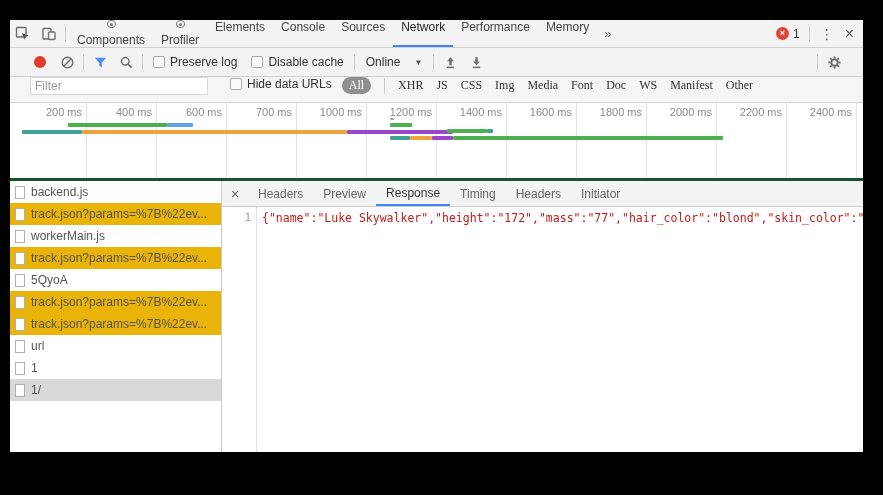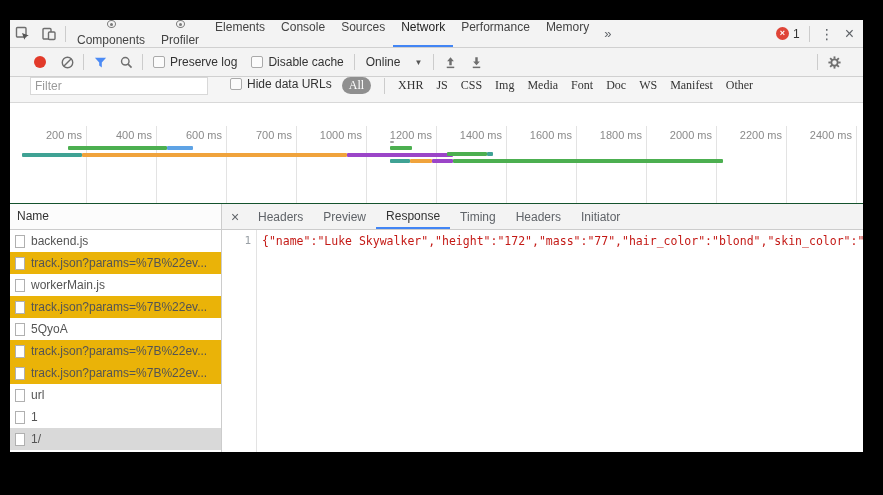--- a/index.html
+++ b/index.html
@@ -42,21 +42,21 @@
   .filterinput { width:178px; height:18px; border:1px solid #d8d8d8; background:#fff;
                  font-family:"Liberation Sans",sans-serif; font-size:12px; padding:0 4px; color:#333; outline:none; }
   .filterinput::placeholder { color:#9a9a9a; }
   .hideurls { display:flex; align-items:center; margin-left:22px; cursor:pointer; }
   .typefilters { display:flex; align-items:center; margin-left:10px; gap:13px; color:#333; }
   .tpill { cursor:pointer;font-family:Liberation Serif, serif; }
   .tpill.selected { background:#8f8f8f; color:#fff; border-radius:9px; padding:1px 7px; }
   .tfsep { width:1px; height:16px; background:#ccc; }
 
   
-  .overview { height:78px; position:relative; background:#fff; border-bottom:1px solid #14532d; flex:none;margin-top:23px; }
+  .overview { height:78px; position:relative; background:#fff; border-bottom:3px solid #14532d; flex:none; }
   .ticks { position:absolute; left:7px; top:0; bottom:0; display:flex; }
   .tick { width:70px; border-right:1px solid #e3e3e3; text-align:right;
           padding:3px 4px 0 0; color:#8a8a8a; font-size:11px; }
   .ovbars { position:absolute; inset:0; }
   .ov-bar { position:absolute; height:4px; border-radius:1px; }
 
   
   .main { flex:1; display:flex; min-height:0; }
   .leftpane { width:212px; flex:none; border-right:1px solid #ccc; display:flex; flex-direction:column; background:#fff; }
   .namehdr { height:26px; line-height:25px; padding-left:7px; border-bottom:1px solid #ccc; color:#333; background:#fcfcfc; }
@@ -270,21 +270,20 @@
         <div class="ov-bar" style="left: 380px; top: 33px; width: 20px; height: 4px; background: rgb(63, 162, 148);"></div>
         <div class="ov-bar" style="left: 400px; top: 33px; width: 22px; height: 4px; background: rgb(240, 163, 60);"></div>
         <div class="ov-bar" style="left: 422px; top: 33px; width: 21px; height: 4px; background: rgb(155, 69, 200);"></div>
         <div class="ov-bar" style="left: 443px; top: 33px; width: 270px; height: 4px; background: rgb(76, 175, 80);"></div>
       </div>
   </div>
 
   <div class="main">
 
     <div class="leftpane">
-      <div class="namehdr">Name</div>
       <div class="req">
         <span class="fileicon"></span>
         <span class="nm">backend.js</span>
       </div>
       <div class="req stripe">
         <span class="fileicon"></span>
         <span class="nm">track.json?params=%7B%22ev...</span>
       </div>
       <div class="req">
         <span class="fileicon"></span>

